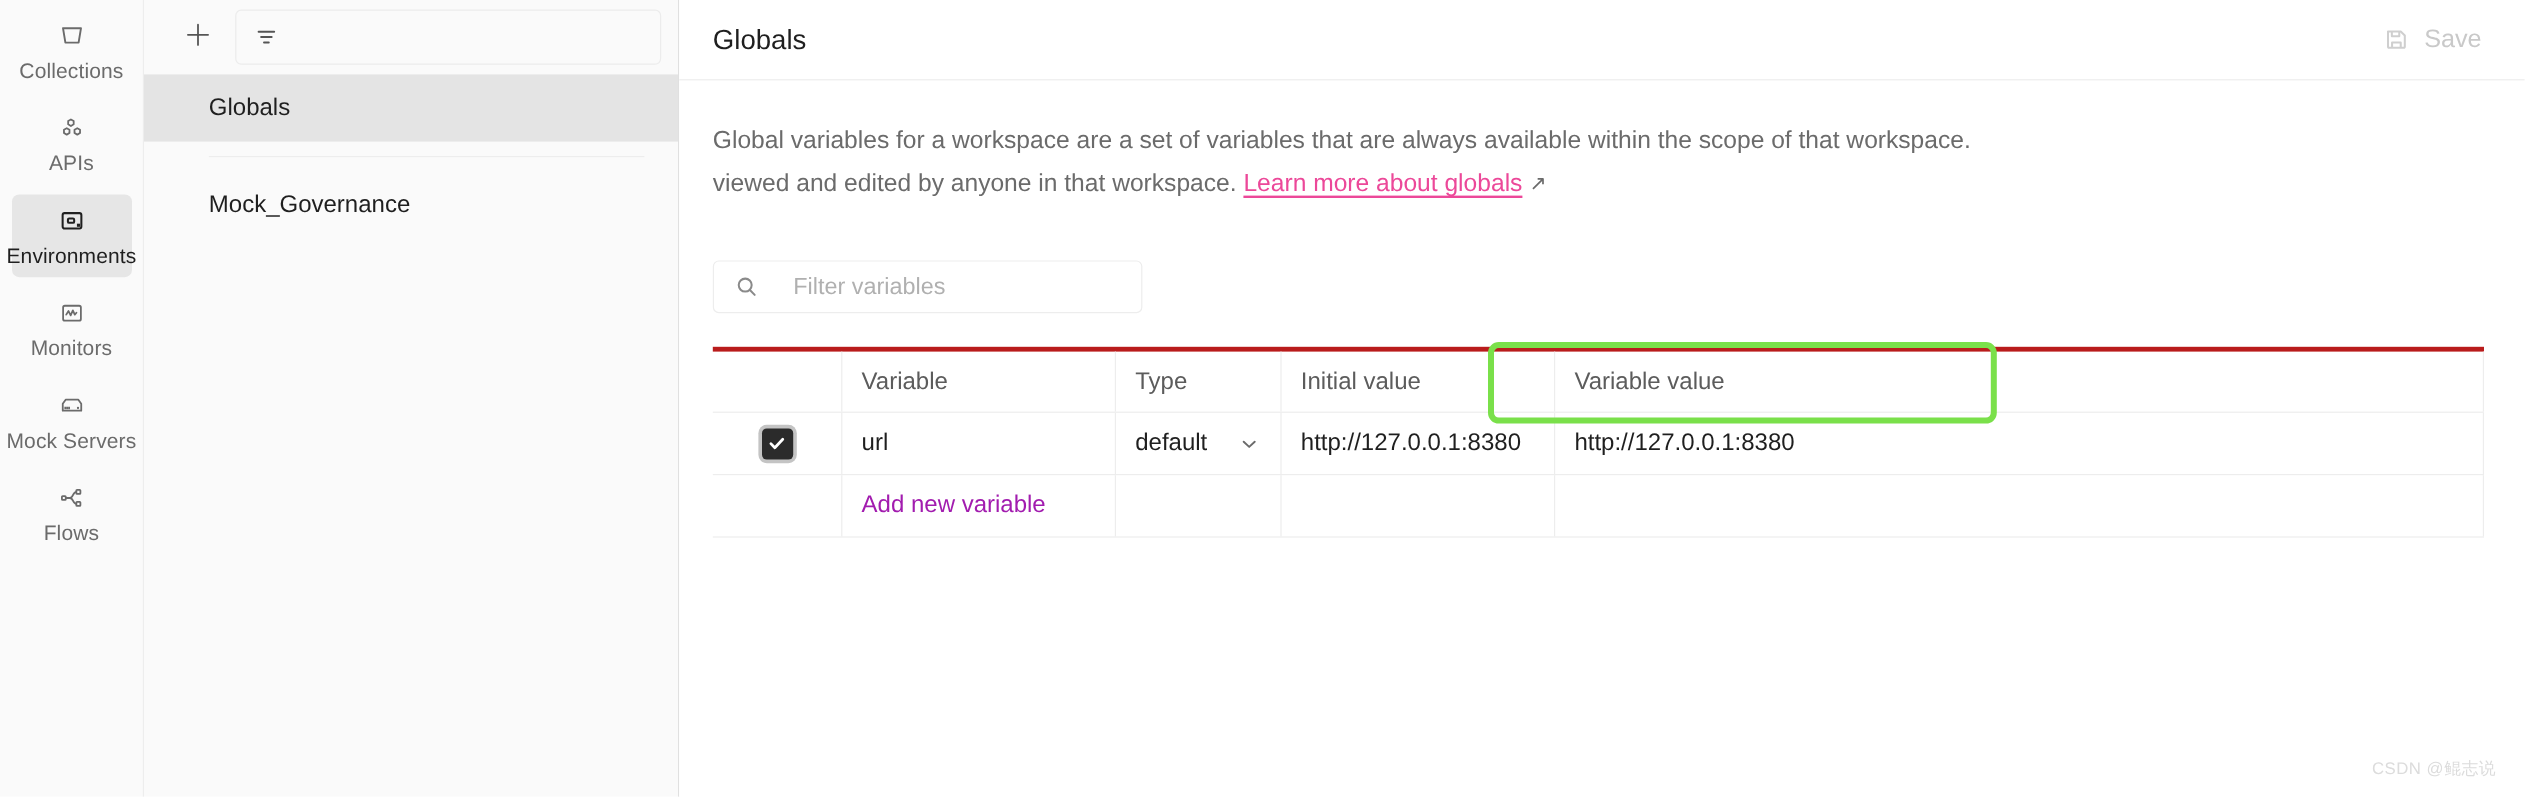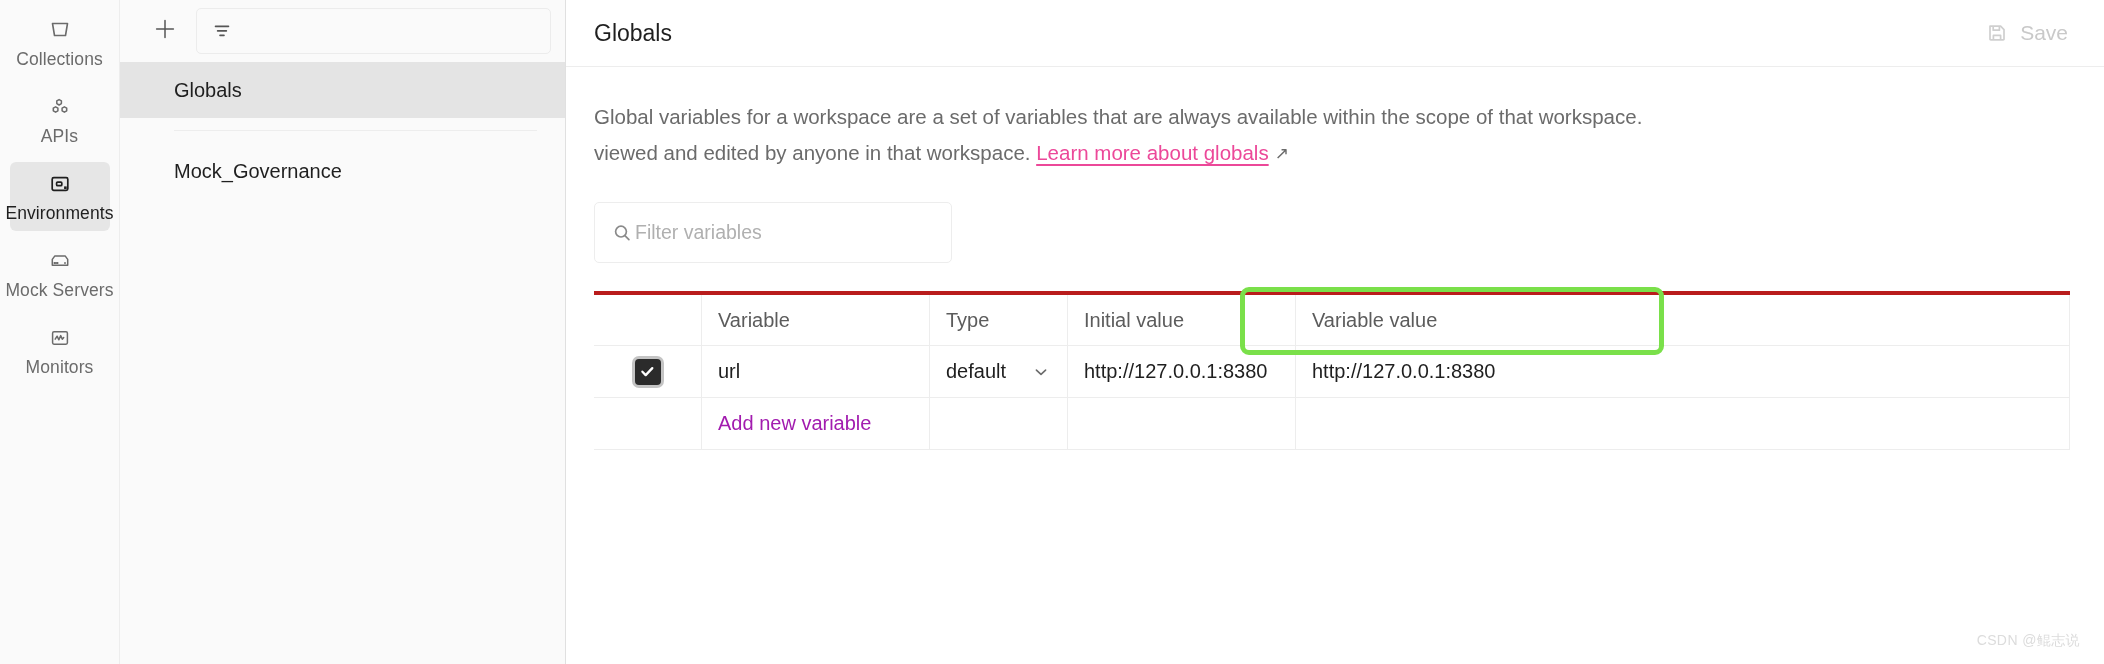--- a/index.html
+++ b/index.html
@@ -161,28 +161,28 @@
   }
   .ext-arrow {
     display: inline-block;
     font-size: 17px;
     color: #6b6b6b;
     margin-left: 6px;
     vertical-align: 1px;
   }
 
   .search-wrap {
-    margin-top: 30px;
+    margin-top: 46px;
     width: 358px;
-    height: 61px;
+    height: 44px;
     border: 1px solid #ededed;
     border-radius: 5px;
     display: flex;
     align-items: center;
-    gap: 2px;
+    gap: 28px;
     padding: 0 16px;
     cursor: text;
   }
   .search-icon { color: #8a8a8a; display: flex; flex: 0 0 auto; }
   .search-ph { font-size: 19.5px; color: #b0b0b0; }
 
   
   .vars-table {
     margin-top: 28px;
     position: relative;
@@ -288,38 +288,49 @@
           <rect x="8.6" y="10.1" width="5.2" height="3.6" rx="1"></rect>
           <rect x="16.1" y="14.4" width="2.6" height="2.6" fill="currentColor" stroke="none"></rect>
         </svg>
       </span>
       <span class="rail-label">Environments</span>
     </div>
 
     <div class="rail-item">
       <span class="rail-icon">
         <svg width="24" height="24" viewBox="0 0 24 24" fill="none" stroke="currentColor" stroke-width="1.5">
+          <rect x="4.6" y="5.8" width="14.8" height="12.4" rx="1.4"></rect>
+          <path d="M7.2 13.2l1.9-3 1.8 3.6 1.8-4.2 1.6 3.6 1.4-1.6" stroke-linejoin="round" stroke-linecap="round"></path>
+        </svg>
+      </span>
+      <span class="rail-label">Monitors</span>
+    </div>
+
+    <div class="rail-item">
+      <span class="rail-icon">
+        <svg width="24" height="24" viewBox="0 0 24 24" fill="none" stroke="currentColor" stroke-width="1.5">
           <path d="M4.3 10.4l2.4-3.3h10.6l2.4 3.3v5.8H4.3z" stroke-linejoin="round"></path>
           <path d="M6.4 13v2.1M8 13v2.1M9.6 13v2.1"></path>
           <circle cx="17" cy="14" r=".95" fill="currentColor" stroke="none"></circle>
         </svg>
       </span>
       <span class="rail-label">Mock Servers</span>
     </div>
 
     <div class="rail-item">
       <span class="rail-icon">
         <svg width="24" height="24" viewBox="0 0 24 24" fill="none" stroke="currentColor" stroke-width="1.5">
-          <rect x="4.6" y="5.8" width="14.8" height="12.4" rx="1.4"></rect>
-          <path d="M7.2 13.2l1.9-3 1.8 3.6 1.8-4.2 1.6 3.6 1.4-1.6" stroke-linejoin="round" stroke-linecap="round"></path>
-        </svg>
-      </span>
-      <span class="rail-label">Monitors</span>
-    </div>
-
+          <rect x="3.6" y="10.4" width="3.2" height="3.2" rx=".6"></rect>
+          <rect x="15.6" y="5.2" width="3.4" height="3.4" rx=".6"></rect>
+          <rect x="15.6" y="15.2" width="3.4" height="3.4" rx=".6"></rect>
+          <path d="M6.8 12h3.3M10.1 12c3.2 0 2.4-5.1 5.5-5.1M10.1 12c3.2 0 2.4 4.9 5.5 4.9" stroke-linecap="round"></path>
+        </svg>
+      </span>
+      <span class="rail-label">Flows</span>
+    </div>
   </div>
 
   <div class="listpane">
     <div class="list-toolbar">
       <div class="plus-btn">
         <span>
           <svg width="26" height="26" viewBox="0 0 26 26" fill="none" stroke="currentColor" stroke-width="1.5">
             <path d="M13 4.6v16.8M4.6 13h16.8" stroke-linecap="round"></path>
           </svg>
         </span>

